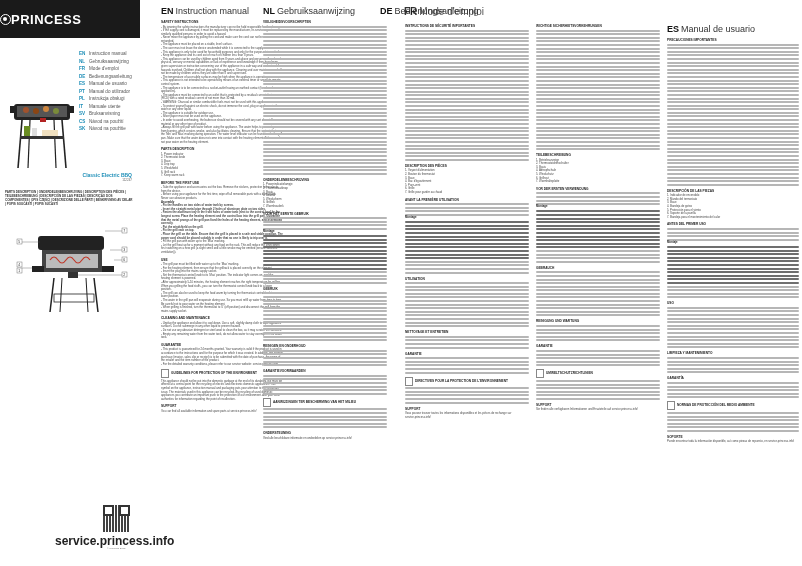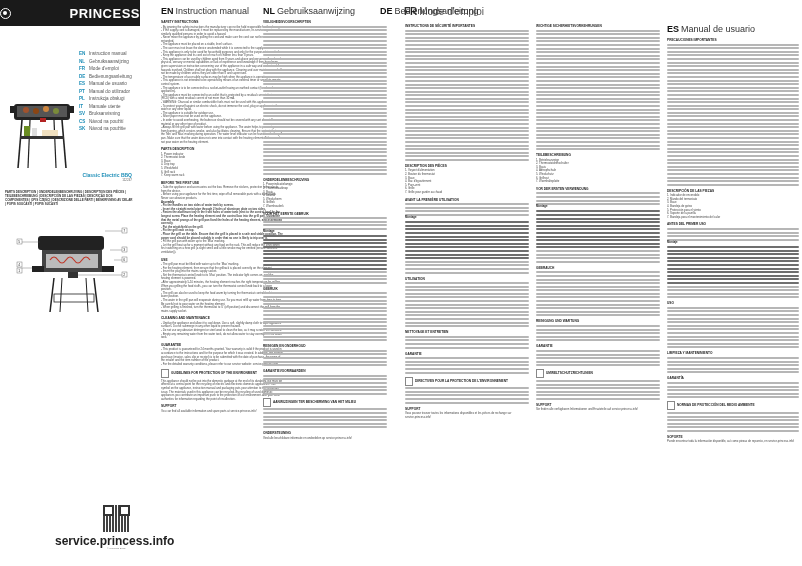--- a/index.html
+++ b/index.html
@@ -1,21 +1,21 @@
 <!DOCTYPE html>
 <html><head>
 <meta charset="utf-8">
 <style>
   * { box-sizing: border-box; margin: 0; padding: 0; }
   html, body { width: 802px; height: 566px; overflow: hidden; background: #ffffff; }
   body { font-family: "Liberation Sans", sans-serif; color: #222; position: relative; }
 
   .cover { position: absolute; left: 0; top: 0; width: 140px; height: 566px; background: #fff; }
-  .brandbar { position: absolute; left: 0; top: 0; width: 140px; height: 26px; background: #1a1a1a;
-    display: flex; align-items: center; justify-content: space-between; gap: 8px; }
+  .brandbar { position: absolute; left: 0; top: 0; width: 140px; height: 38px; background: #1a1a1a;
+    display: flex; align-items: center; justify-content: flex-start; gap: 0; }
   .brandbar .crown { width: 11px; height: 11px; border: 1.5px solid #fff; border-radius: 50%; position: relative; }
   .brandbar .crown::after { content: ""; position: absolute; left: 2px; top: 2px; width: 4px; height: 4px; background:#fff; border-radius:50%; }
   .brandbar .name { color: #fff; font-weight: bold; font-size: 13px; letter-spacing: 0.5px; font-family: "Liberation Sans", sans-serif; }
 
   .langs { position: absolute; left: 79px; top: 50px; width: 60px; }
   .lang { display: flex; gap: 3px; font-size: 4.6px; line-height: 7.5px; color: #555; }
   .lang b { color: #1f8fb8; width: 7px; font-weight: bold; }
 
   .bbq { position: absolute; left: 8px; top: 90px; width: 112px; height: 80px; }
   .model { position: absolute; right: 8px; top: 172px; font-size: 5px; color: #1f8fb8; font-weight: bold; text-align: right; }

